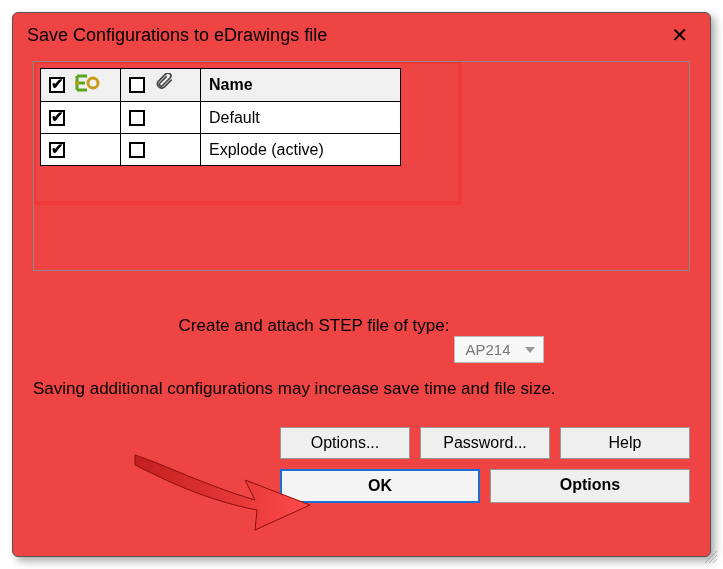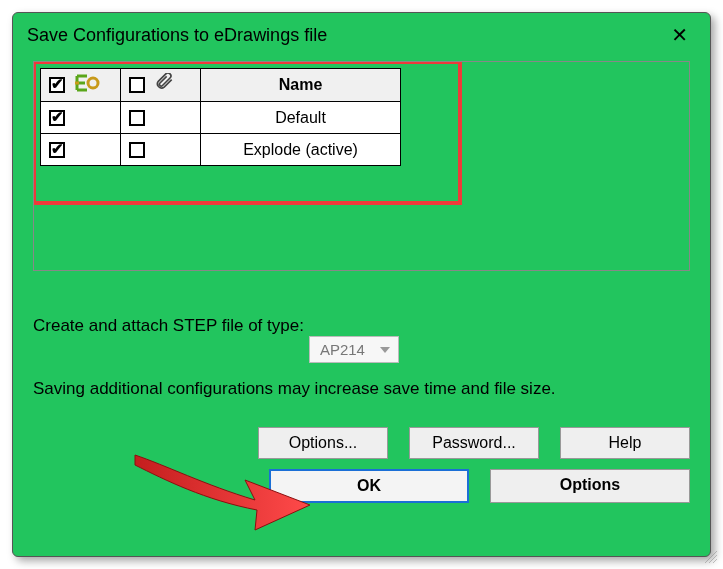--- a/index.html
+++ b/index.html
@@ -13,21 +13,21 @@
     width: 723px;
     height: 569px;
     position: relative;
   }
   .dialog {
     width: 699px;
     height: 545px;
     border: 1px solid #555;
     border-radius: 6px;
     box-shadow: 4px 4px 8px rgba(0,0,0,0.35);
-    background: #22c55e;
+    background: #ef4444;
     display: flex;
     flex-direction: column;
     overflow: hidden;
   }
   .titlebar {
     display: flex;
     align-items: center;
     justify-content: space-between;
     padding: 8px 14px 6px 14px;
     font-size: 18px;
@@ -63,21 +63,21 @@
     pointer-events: none;
     z-index: 5;
   }
   table.cfg {
     border-collapse: collapse;
     font-size: 16px;
   }
   table.cfg th, table.cfg td {
     border: 1px solid #000;
     padding: 4px 8px;
-    text-align: center;
+    text-align: left;
     background: #fff;
     height: 32px;
     vertical-align: middle;
   }
   table.cfg th {
     background: #f0f0f0;
     font-weight: bold;
   }
   table.cfg th.iconcol, table.cfg td.iconcol {
     width: 80px;
@@ -105,20 +105,21 @@
     display: inline-block;
     vertical-align: middle;
     margin-left: 6px;
   }
   .row-step {
     display: flex;
     align-items: center;
     gap: 5px;
     margin-bottom: 16px;
     font-size: 17px;
+    justify-content: center;
   }
   .select {
     border: 1px solid #bbb;
     background: #f7f7f7;
     padding: 4px 28px 4px 10px;
     position: relative;
     color: #777;
     font-size: 15px;
     min-width: 90px;
     margin-top: 47px;
@@ -135,21 +136,21 @@
     border-top: 6px solid #999;
     transform: translateY(-50%);
   }
   .warn {
     font-size: 17px;
     margin-bottom: 28px;
   }
   .btnrow {
     display: flex;
     justify-content: flex-end;
-    gap: 21px;
+    gap: 10px;
     margin-bottom: 10px;
   }
   .btn {
     min-width: 130px;
     padding: 6px 0;
     text-align: center;
     border: 1px solid #999;
     background: #efefef;
     font-size: 16px;
     cursor: pointer;

